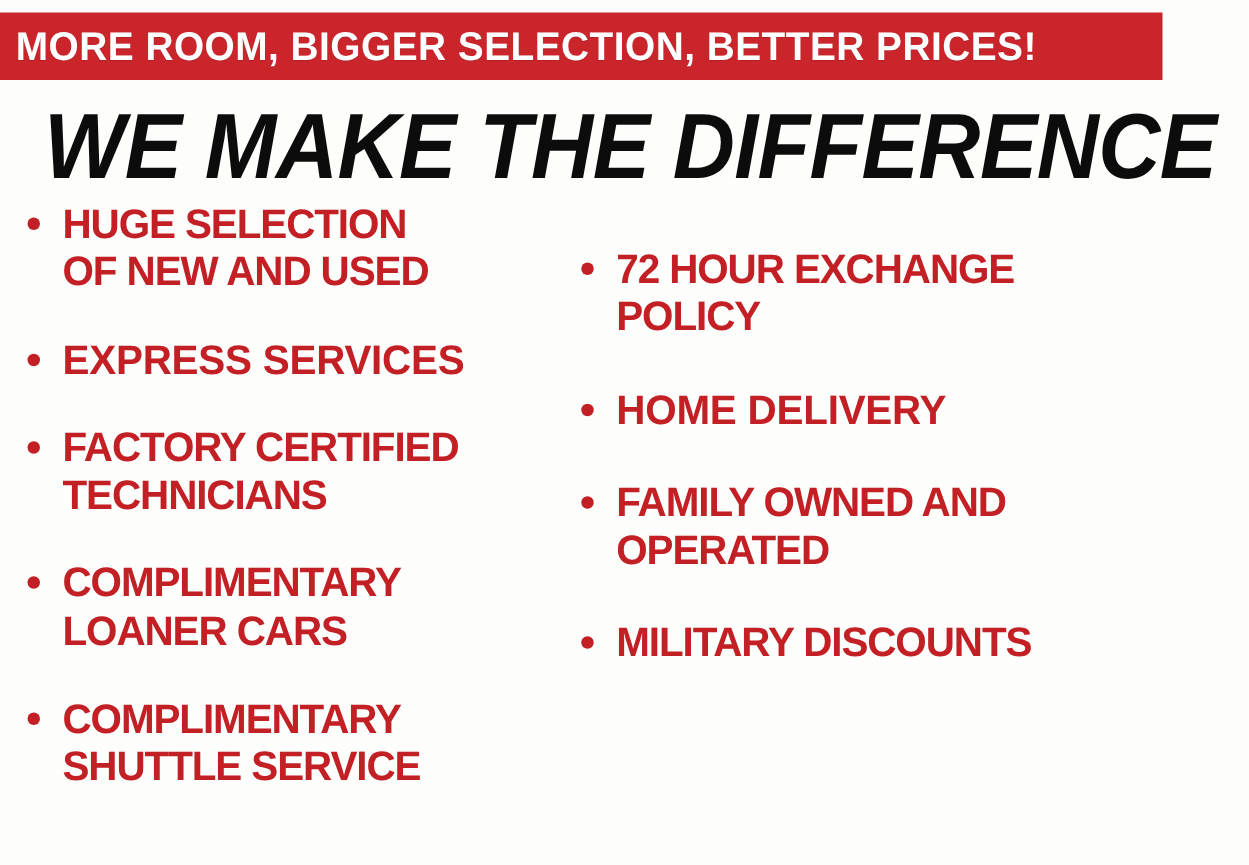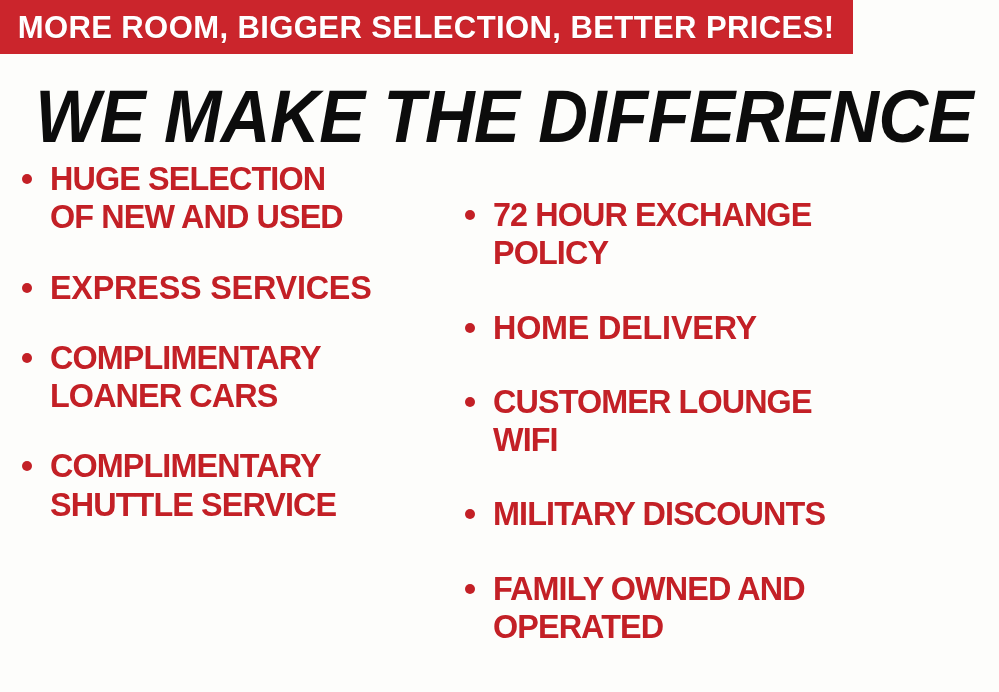--- a/index.html
+++ b/index.html
@@ -16,27 +16,27 @@
     background: #fdfdfb;
     overflow: hidden;
     font-family: "Liberation Sans", "DejaVu Sans", sans-serif;
     -webkit-font-smoothing: antialiased;
   }
 
   
   .top-band {
     position: absolute;
     left: 0;
-    top: 0;
-    width: 853px;
+    top: 10px;
+    width: 930px;
     height: 54px;
     background: #cb252c;
     display: flex;
     align-items: center;
-    justify-content: center;
+    justify-content: flex-start;
   }
   .top-band-text {
     color: #ffffff;
     font-size: 32px;
     font-weight: 700;
     letter-spacing: 0.4px;
     line-height: 1;
     white-space: nowrap;
     transform: scaleX(0.97);
     transform-origin: center;
@@ -142,20 +142,25 @@
         <span class="bullet-dot"></span>
         <span class="bullet-label tight">HUGE SELECTION
 OF NEW AND USED</span>
       </div>
 
       <div class="bullet-item">
         <span class="bullet-dot"></span>
         <span class="bullet-label">EXPRESS SERVICES</span>
       </div>
 
+      <div class="bullet-item">
+        <span class="bullet-dot"></span>
+        <span class="bullet-label tight">FACTORY CERTIFIED
+TECHNICIANS</span>
+      </div>
 
       <div class="bullet-item">
         <span class="bullet-dot"></span>
         <span class="bullet-label tight">COMPLIMENTARY
 LOANER CARS</span>
       </div>
 
       <div class="bullet-item">
         <span class="bullet-dot"></span>
         <span class="bullet-label tight">COMPLIMENTARY
@@ -170,35 +175,30 @@
         <span class="bullet-dot"></span>
         <span class="bullet-label tight">72 HOUR EXCHANGE
 POLICY</span>
       </div>
 
       <div class="bullet-item">
         <span class="bullet-dot"></span>
         <span class="bullet-label">HOME DELIVERY</span>
       </div>
 
-      <div class="bullet-item">
-        <span class="bullet-dot"></span>
-        <span class="bullet-label tight">CUSTOMER LOUNGE
-WIFI</span>
-      </div>
-
-      <div class="bullet-item">
-        <span class="bullet-dot"></span>
-        <span class="bullet-label tight">MILITARY DISCOUNTS</span>
-      </div>
 
       <div class="bullet-item">
         <span class="bullet-dot"></span>
         <span class="bullet-label tight">FAMILY OWNED AND
 OPERATED</span>
       </div>
 
+      <div class="bullet-item">
+        <span class="bullet-dot"></span>
+        <span class="bullet-label tight">MILITARY DISCOUNTS</span>
+      </div>
+
 
     </div>
 
   </div>
 
 </div>
 
 </body></html>

